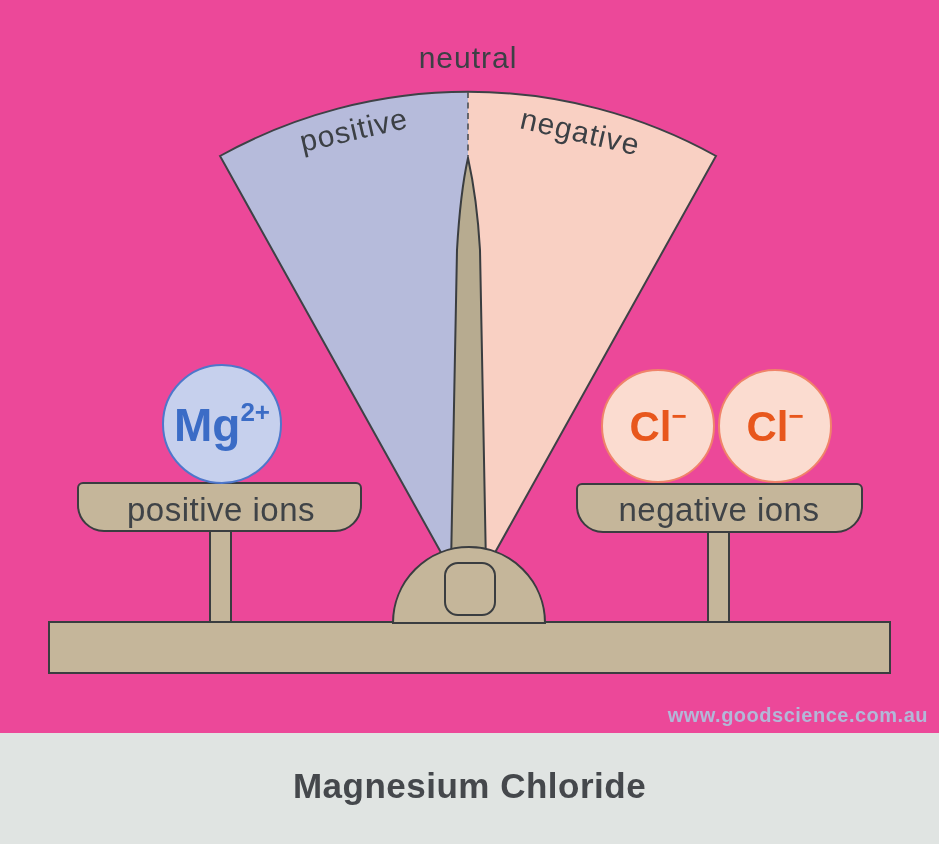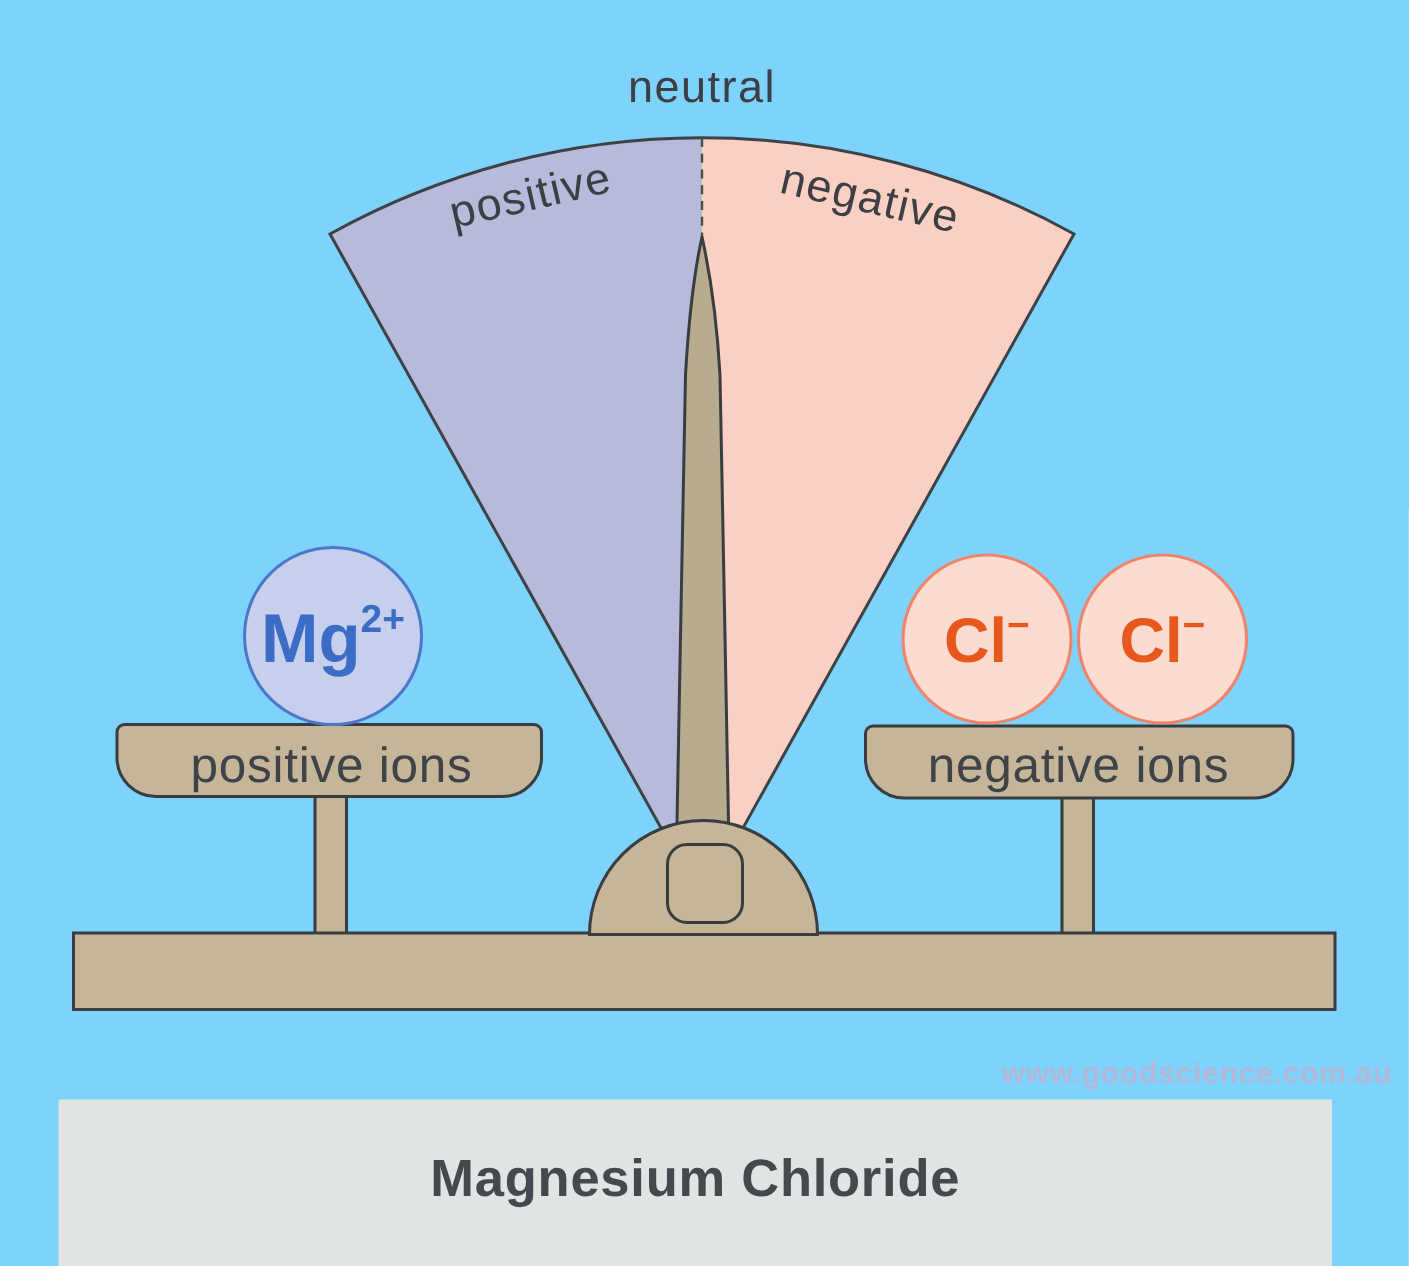--- a/index.html
+++ b/index.html
@@ -1,21 +1,21 @@
 <!DOCTYPE html>
 <html><head>
 <meta charset="utf-8">
 <style>
   html, body { margin: 0; padding: 0; }
   body { background: #ffffff; }
   .stage {
     position: relative;
     width: 939px;
     height: 844px;
-    background: #7dd3fc;
+    background: #ec4899;
     overflow: hidden;
     font-family: "Liberation Sans", sans-serif;
   }
   svg text { font-family: "Liberation Sans", sans-serif; }
 
   .sector { stroke: none; }
   .fan-outline { fill: none; stroke: #3e4246; stroke-width: 2; }
   .dash-line { stroke: #4a4d50; stroke-width: 1.6; stroke-dasharray: 6 4.5; fill: none; }
 
   .gauge-label { font-size: 30px; fill: #3c4045; letter-spacing: 1px; }
@@ -29,26 +29,25 @@
 
   .mg-text { font-weight: bold; font-size: 46px; fill: #3b6cc6; }
   .cl-text { font-weight: bold; font-size: 42px; fill: #e8571c; }
   .charge  { font-size: 26px; }
 
   .watermark { font-weight: bold; font-size: 20px; fill: #b2b8d8; letter-spacing: 0.5px; }
 
   .footer-band {
     position: absolute;
     left: 0; bottom: 0;
-    width: 849px; height: 111px;
+    width: 939px; height: 111px;
     background: #e0e4e2;
     display: flex;
     align-items: center;
     justify-content: center;
-    margin-left: 39px;
   }
   .footer-title {
     font-weight: bold;
     font-size: 35px;
     color: #45484c;
     padding-bottom: 6px;
     letter-spacing: 0.5px;
   }
 </style>
 </head>

